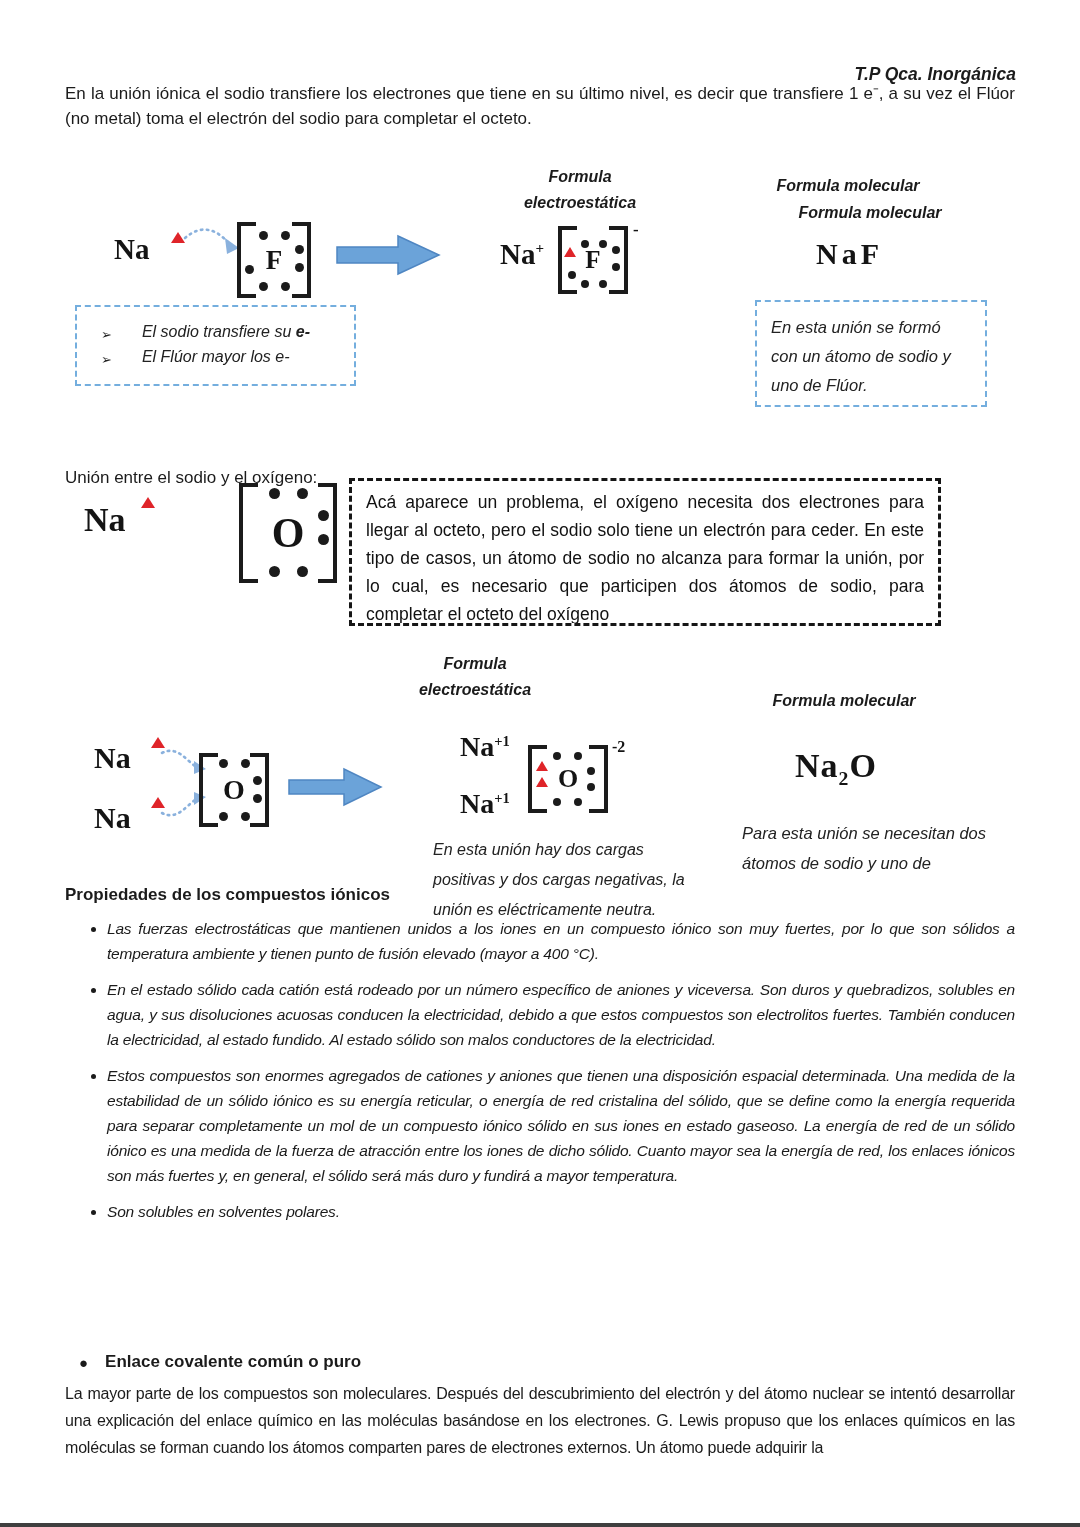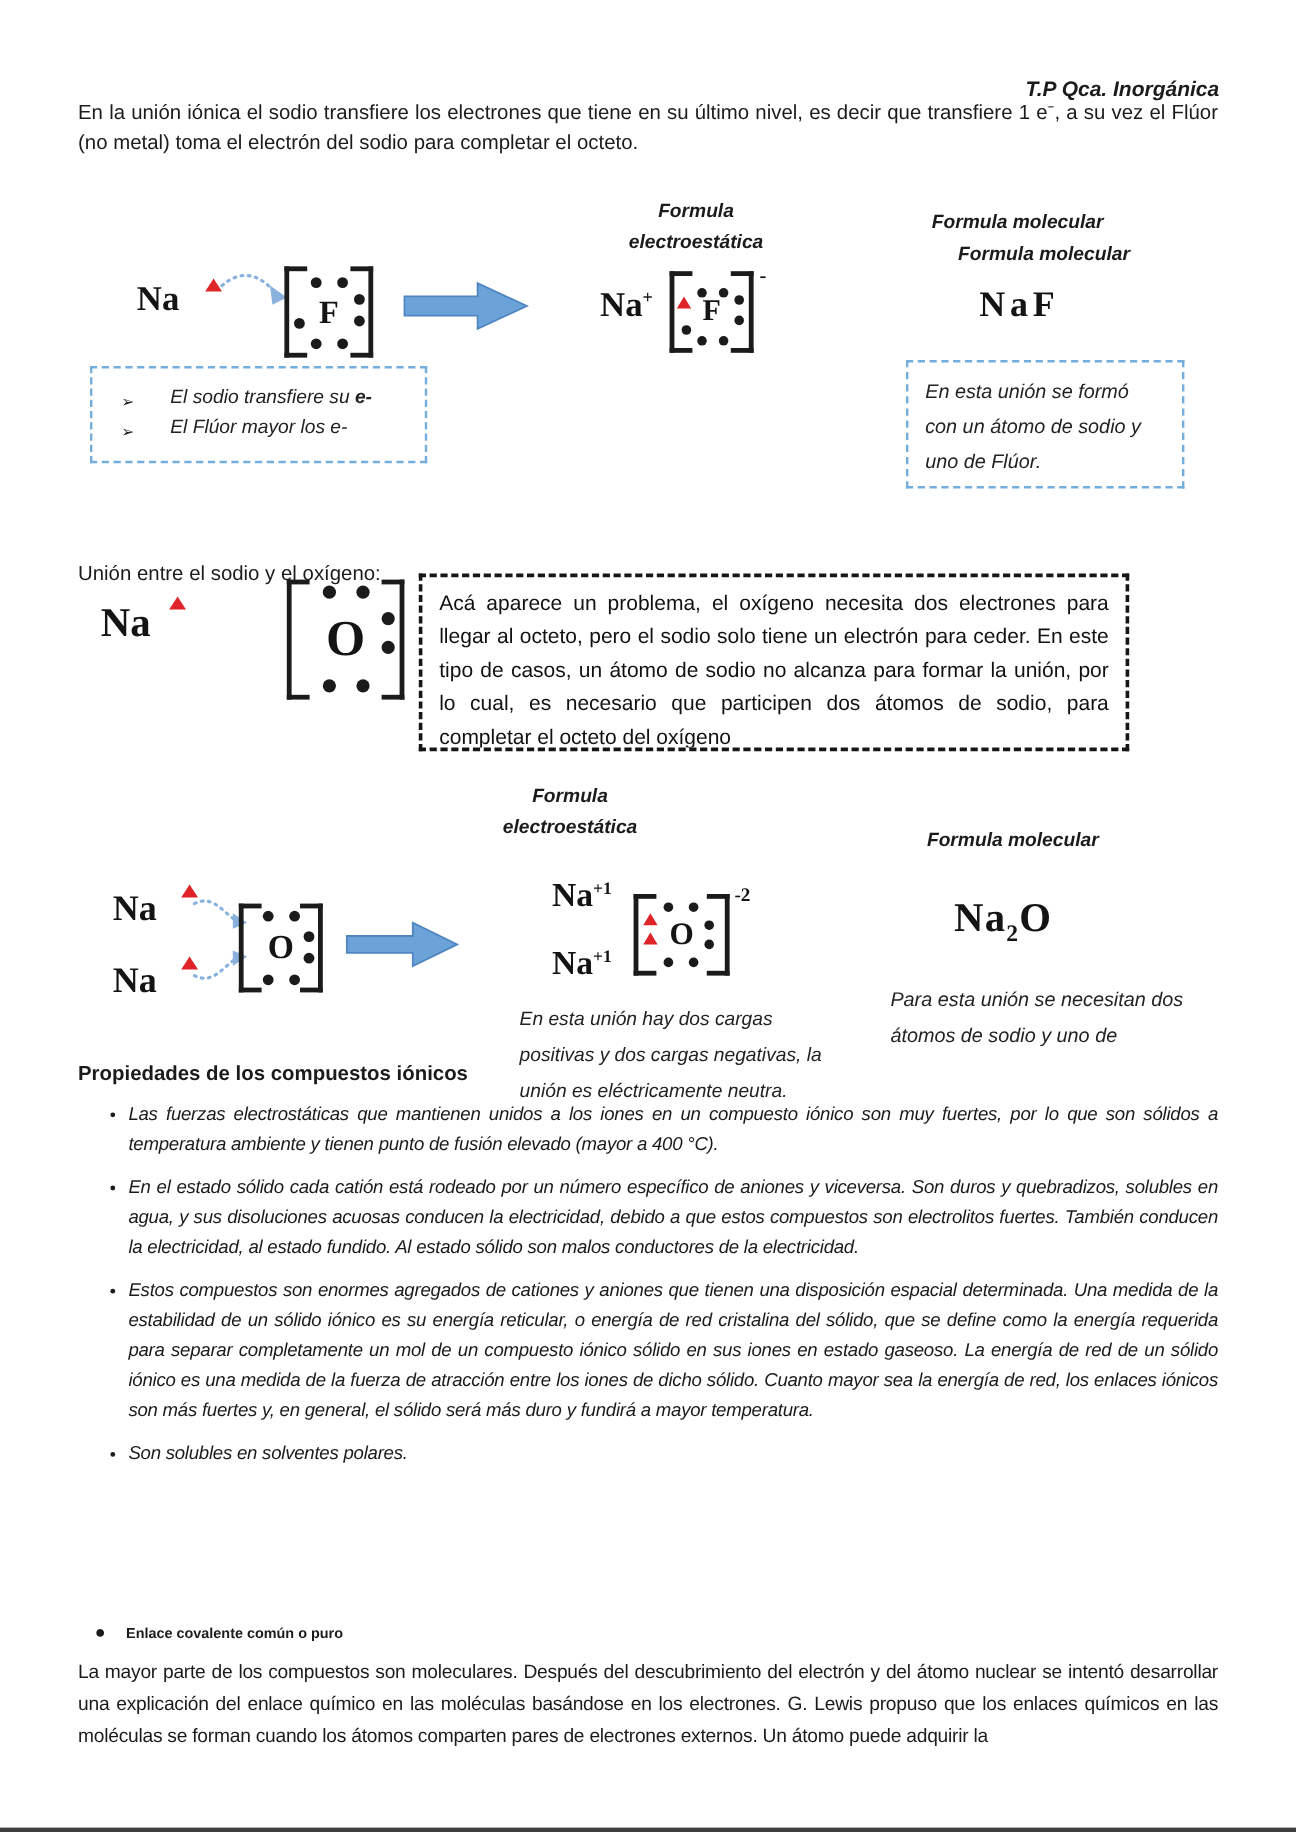--- a/index.html
+++ b/index.html
@@ -76,21 +76,21 @@
   }
 
   
   .covalent-heading { top:1288px; left:0; width:1080px; text-align:center; }
   .covalent-heading span {
     font-family:"DejaVu Sans", sans-serif; font-style:italic; font-size:26px;
     text-decoration:underline; text-underline-offset:4px; text-decoration-thickness:2px;
   }
   .covalent-sub { top:1352px; left:65px; display:flex; align-items:center; }
   .covalent-sub .dotb { font-size:15px; margin:0 17px 0 14px; }
-  .covalent-sub .txt { font-weight:bold; font-size:12px; }
+  .covalent-sub .txt { font-weight:bold; font-size:17px; }
   .covalent-para { top:1380px; left:65px; width:950px; font-size:16px; letter-spacing:-0.2px; line-height:27px; text-align:justify; }
 
   .bottom-strip { position:absolute; bottom:0; left:0; width:100%; height:4px; background:#3f3f3f; }
 </style>
 </head>
 <body>
 
 <div class="page">
 
   <div class="abs doc-title">T.P Qca. Inorgánica</div>

